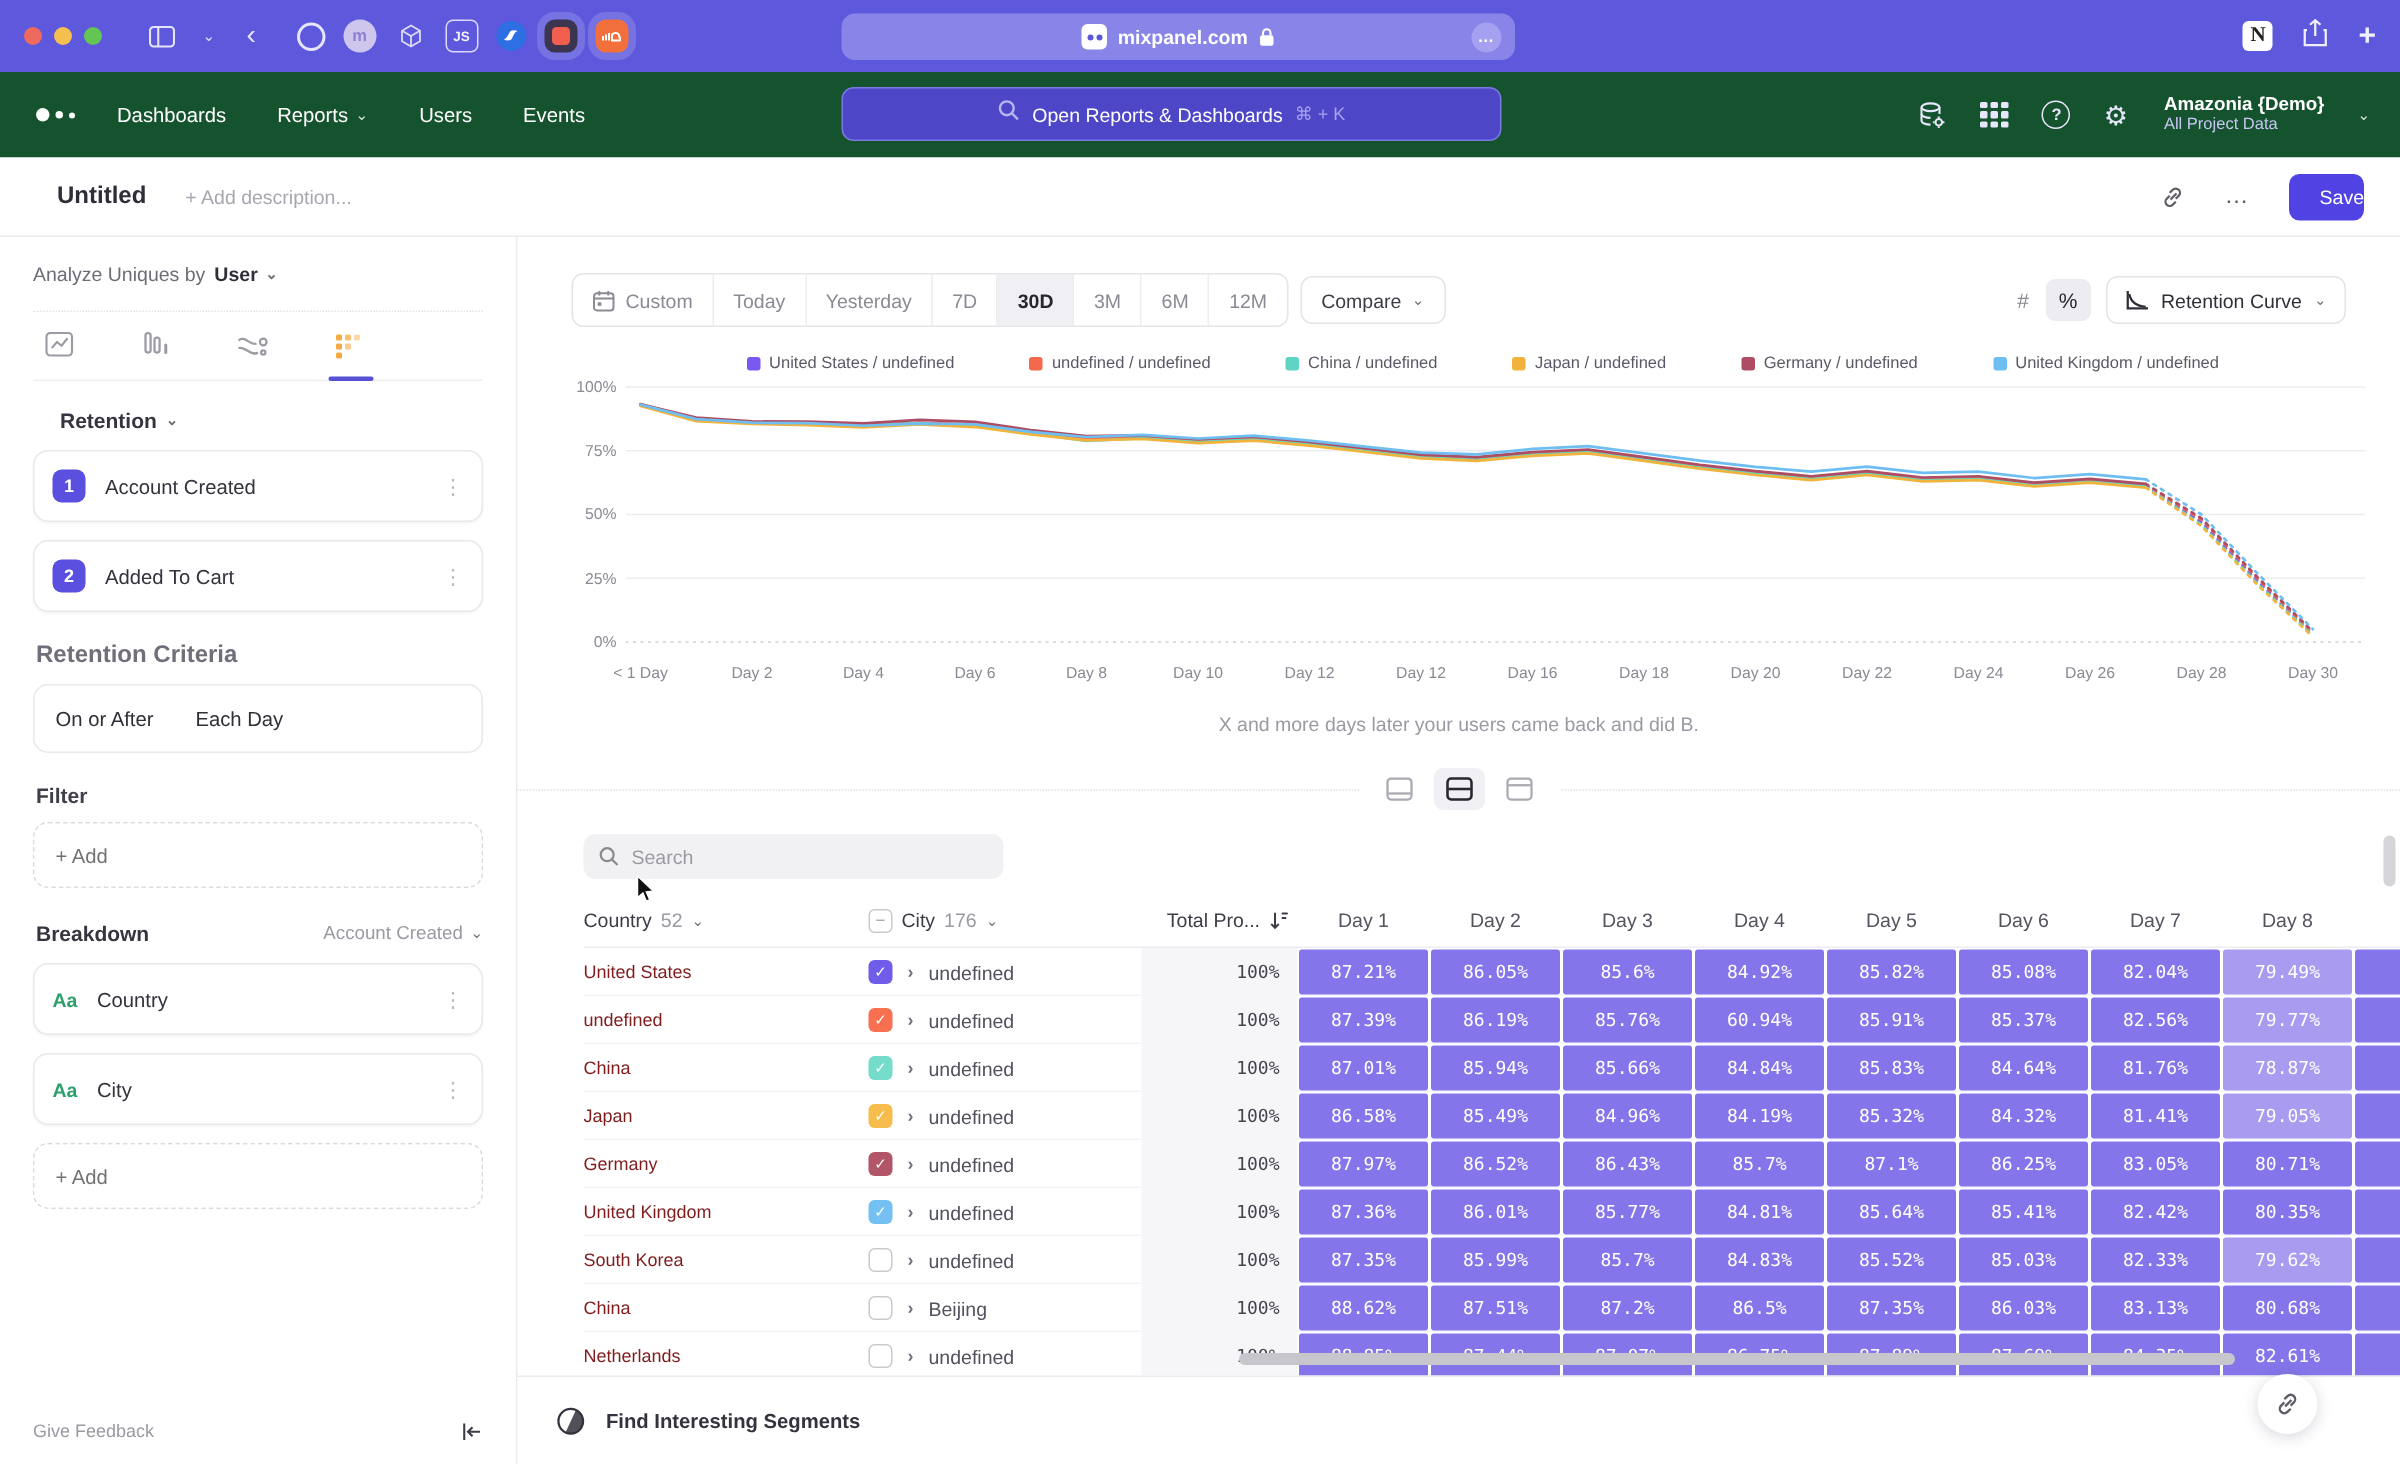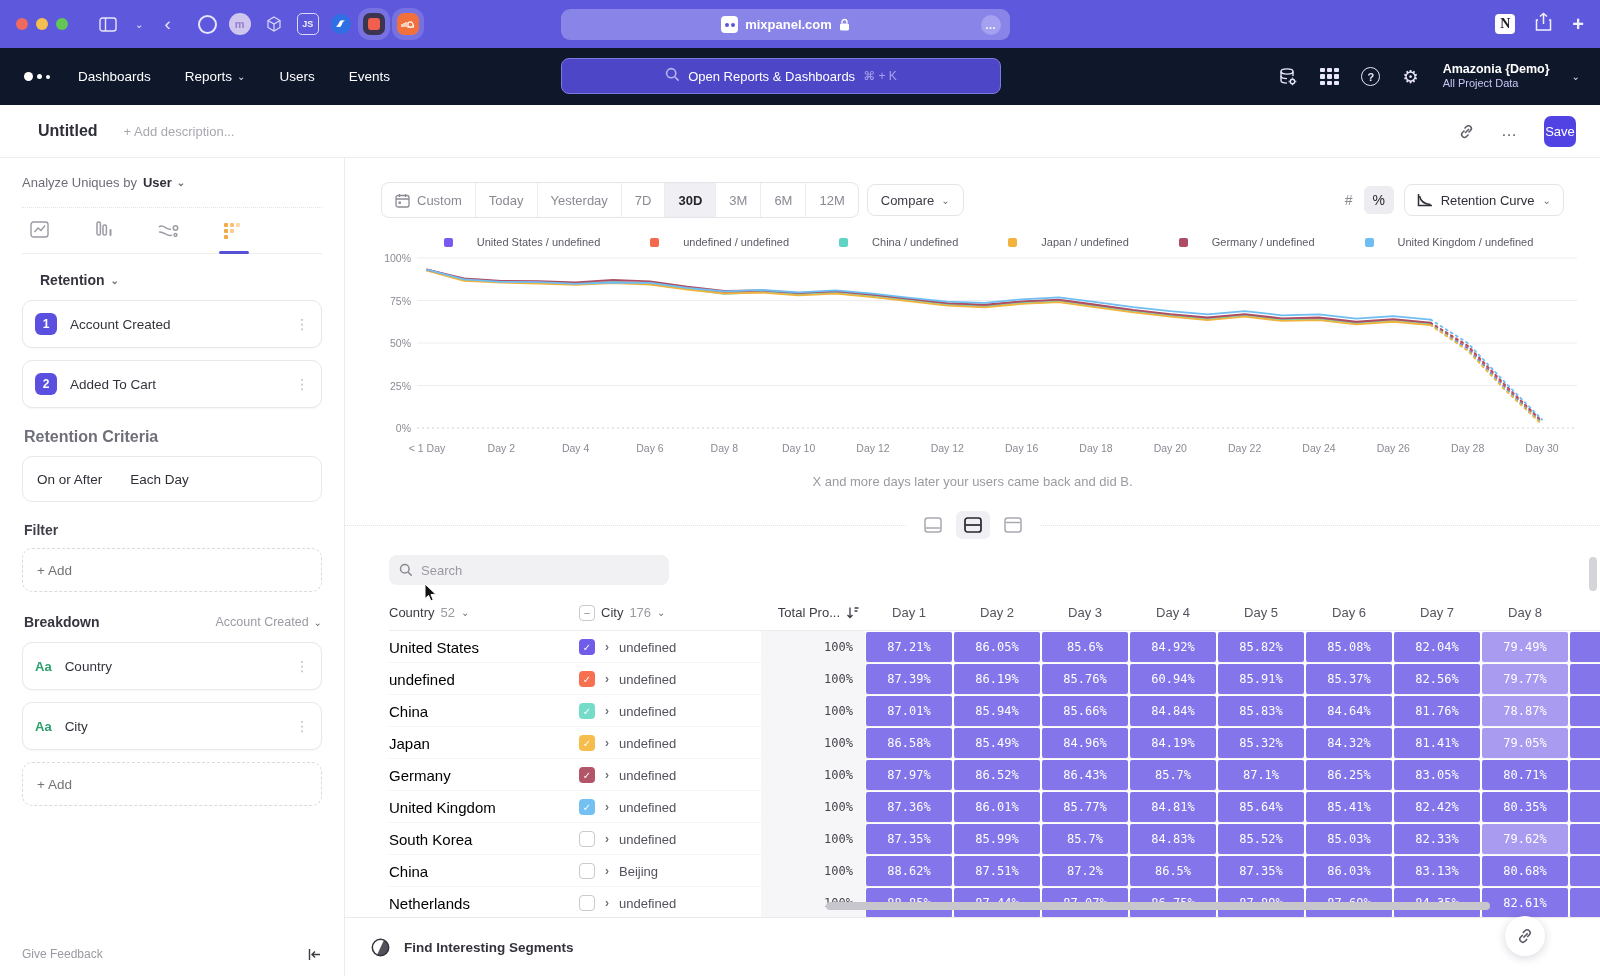--- a/index.html
+++ b/index.html
@@ -20,21 +20,21 @@
     border-radius:9px; display:flex; align-items:center; justify-content:center; gap:7px; color:#fff; font-size:13px; font-weight:bold; }
   .addr-fav { width:17px; height:17px; border-radius:4px; background:#fff; display:flex; align-items:center; justify-content:center; gap:2px; }
   .addr-fav i { width:4px; height:4px; border-radius:50%; background:#5b55d8; }
   .addr-more { position:absolute; right:9px; top:5.5px; width:20px; height:20px; border-radius:50%; background:#a5a0ef;
     color:#fff; font-size:11px; display:flex; align-items:center; justify-content:center; letter-spacing:1px;}
   .chrome-right { position:absolute; right:16px; top:0; height:48px; display:flex; align-items:center; gap:20px; color:#f0effc; }
   .notion-sq { width:20px; height:20px; background:#fff; border-radius:4px; color:#222; font-family:"Liberation Serif",serif;
     font-weight:bold; font-size:14px; display:flex; align-items:center; justify-content:center; }
 
   
-  .mp-nav { height:57px; background:#0f172a; display:flex; align-items:center; position:relative; color:#fff; }
+  .mp-nav { height:57px; background:#14532d; display:flex; align-items:center; position:relative; color:#fff; }
   .mp-logo { display:flex; align-items:center; gap:4px; margin:0 28px 0 24px; }
   .mp-logo i { background:#fff; border-radius:50%; display:block; }
   .mp-logo i:nth-child(1){width:9px;height:9px;} .mp-logo i:nth-child(2){width:5px;height:5px;} .mp-logo i:nth-child(3){width:4px;height:4px;}
   .nav-item { font-size:13.5px; margin-right:34px; display:flex; align-items:center; gap:5px; cursor:pointer; }
   .nav-caret { font-size:10px; opacity:.85; }
   .nav-search { position:absolute; left:561px; top:10px; width:440px; height:36px; background:#4d47c8;
     border:1px solid #7d78e2; border-radius:8px; display:flex; align-items:center; justify-content:center; gap:8px; }
   .nav-search .mag { color:#b9b5f1; }
   .nav-search .ph { color:#fff; font-size:13px; }
   .nav-search .kbd { color:#a7a3ec; font-size:12px; }
@@ -48,22 +48,22 @@
   .proj .p1 { font-size:12.5px; font-weight:bold; }
   .proj .p2 { font-size:11px; color:#c9c6f4; }
   .gear-glyph { font-size:18px; }
 
   
   .page-header { height:52px; background:#fff; display:flex; align-items:center; padding:0 24px 0 38px; position:relative; }
   .title { font-size:16px; font-weight:bold; color:#2e2e38; margin-right:26px; }
   .desc { font-size:13px; color:#a7a7b0; }
   .hdr-right { position:absolute; right:24px; display:flex; align-items:center; gap:26px; }
   .icon-gray { color:#5d5d68; display:flex; align-items:center; }
-  .save-btn { width:32px; height:31px; background:#5143e3; color:#fff; border:none; border-radius:7px; font-size:13px;
-    font-family:inherit; cursor:pointer; }
+  .save-btn { width:50px; height:31px; background:#5143e3; color:#fff; border:none; border-radius:7px; font-size:13px;
+    font-family:inherit; cursor:pointer;text-align:right; }
 
   
   .layout { display:flex; height:819px; }
   .sidebar { width:345px; border-right:1px solid #ececf0; border-top:1px solid #ececf0; position:relative; padding:0 22px; }
   .main { flex:1; position:relative; border-top:1px solid #ececf0; overflow:hidden; }
 
   
   .analyze-row { height:50px; display:flex; align-items:center; gap:6px; font-size:13px; color:#6d6d78;
     border-bottom:1px dotted #e3e3e8; }
   .analyze-val { color:#2f2f38; font-weight:bold; display:flex; gap:5px; align-items:center; cursor:pointer; }
@@ -103,21 +103,21 @@
   .tb-right { margin-left:auto; display:flex; align-items:center; gap:10px; }
   .unit-group { display:flex; background:#fff; border-radius:8px; height:32px; align-items:center; }
   .unit-btn { width:30px; height:28px; display:flex; align-items:center; justify-content:center; font-size:14px;
     color:#8a8a94; border-radius:6px; cursor:pointer; }
   .unit-btn.active { background:#ececf1; color:#26262e; }
   .charttype-btn { height:32px; border:1px solid #e4e4e9; border-radius:8px; background:#fff; padding:0 12px;
     font-size:13px; color:#2f2f38; display:flex; align-items:center; gap:8px; cursor:pointer; }
 
   
   .legend { display:flex; justify-content:center; gap:18px; margin-top:18px; }
-  .legend-item { display:flex; align-items:center; gap:24px; font-size:11px; color:#5a5a66;padding-left:32px; }
+  .legend-item { display:flex; align-items:center; gap:6px; font-size:11px; color:#5a5a66;padding-left:32px; }
   .legend-item i { width:9px; height:9px; border-radius:2px; display:block; }
   .chart-wrap { display:flex; margin:6px 18px 0 36px; }
   .ylabels { width:36px; position:relative; height:180px; }
   .ylabels span { position:absolute; right:6px; font-size:10.5px; color:#8a8a94; }
   .plot { position:relative; flex:1; }
   .xlabels { position:relative; height:18px; margin-top:4px; }
   .xlabels span { position:absolute; transform:translateX(-50%); font-size:10.5px; color:#8a8a94; white-space:nowrap; }
   .caption { text-align:center; font-size:13px; color:#9a9aa3; margin-top:14px; }
 
   
@@ -134,21 +134,21 @@
     display:flex; align-items:center; gap:8px; padding:0 10px; color:#8a8a92; }
   .tbl-search input { border:none; background:transparent; outline:none; font-size:13px; color:#3c3c46;
     font-family:inherit; width:220px; }
   .tbl-search input::placeholder { color:#9a9aa2; }
   .table { margin:10px 0 0 44px; overflow:hidden; width:1211px; }
   .trow { display:grid; grid-template-columns:190px 182px 104px repeat(9,88px); align-items:center; height:32px; }
   .thead { height:36px; border-bottom:1px solid #ededf1; }
   .th { font-size:13px; color:#3c3c46; display:flex; align-items:center; gap:6px; }
   .th .cnt { color:#9a9aa3; }
   .day-h { justify-content:center; color:#54545e; }
-  .country-cell { font-size:15px; color:#000000; }
+  .country-cell { font-size:12px; color:#7f1d1d; }
   .city-cell { display:flex; align-items:center; gap:10px; font-size:13px; color:#52525e; }
   .chk { width:16px; height:16px; border-radius:4px; border:1px solid #c9c9cf; background:#fff; display:flex;
     align-items:center; justify-content:center; color:#fff; font-size:10px; cursor:pointer; flex-shrink:0; }
   .chk.on { border:none; }
   .expand { color:#6f6f7a; font-size:12px; font-weight:bold; cursor:pointer; }
   .total-cell { background:#f6f6f8; height:100%; display:flex; align-items:center; justify-content:flex-end;
     padding-right:12px; font-family:"DejaVu Sans Mono",monospace; font-size:12px; color:#44444e; }
   .pct-cell { height:30px; margin:1px; border-radius:2px; background:#8476ea; color:#fff;
     font-family:"DejaVu Sans Mono",monospace; font-size:12px; display:flex; align-items:center; justify-content:center; }
   .pct-cell.light { background:#a89bf0; }

